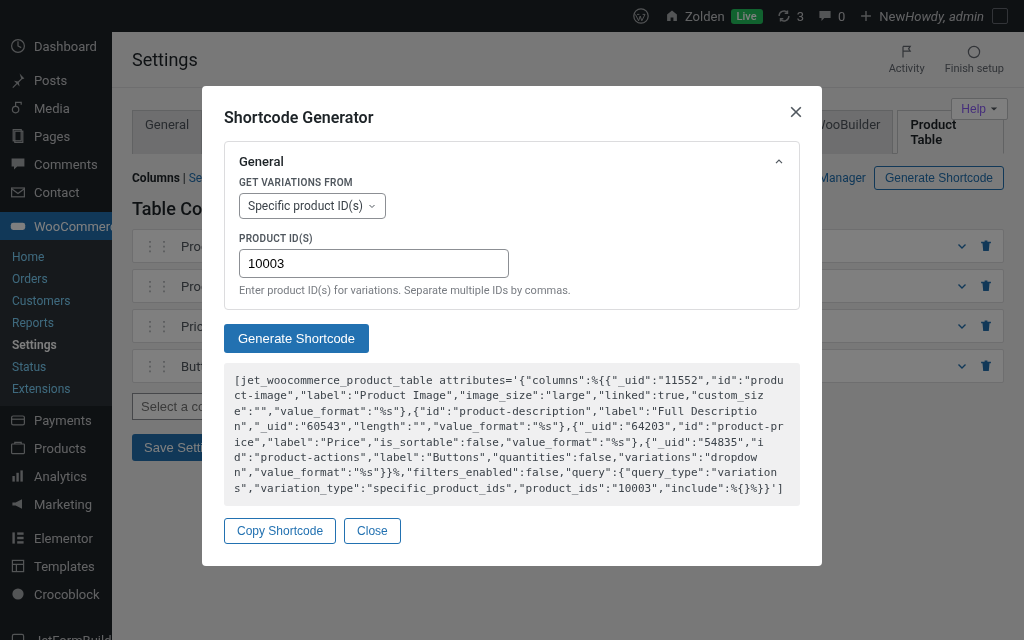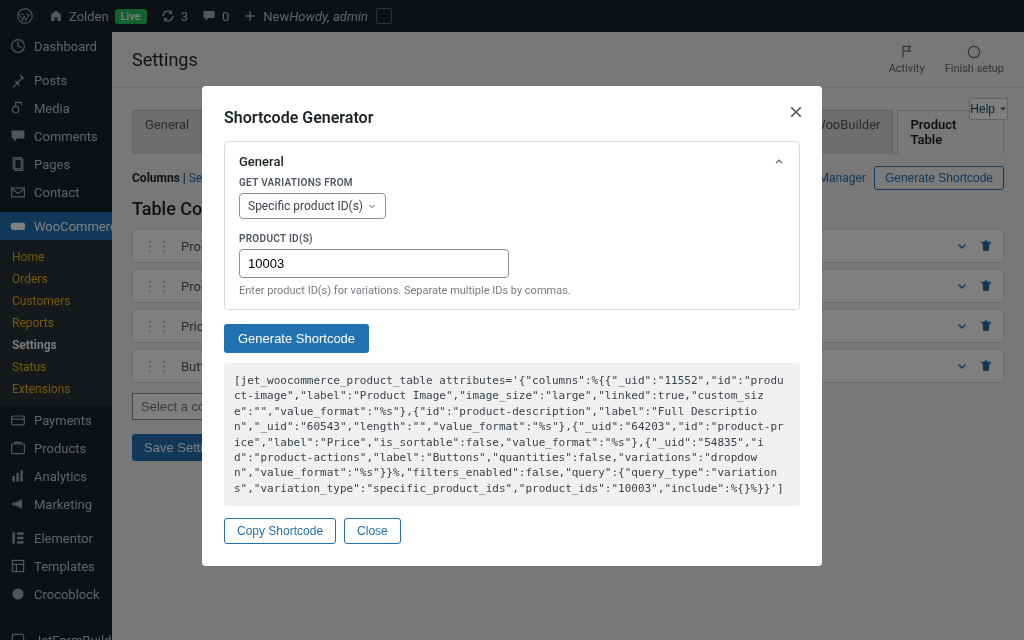--- a/index.html
+++ b/index.html
@@ -1,46 +1,46 @@
 <!DOCTYPE html>
 <html><head>
 <meta charset="utf-8">
 <style>
   * { box-sizing: border-box; margin: 0; padding: 0; }
   body { font-family: -apple-system, BlinkMacSystemFont, "Segoe UI", Roboto, sans-serif; font-size: 13px; color: #3c434a; background: #f0f0f1; width: 1024px; height: 640px; overflow: hidden; position: relative; }
 
   
-  .admin-bar { background: #1d2327; color: #c3c4c7; height: 32px; display: flex; align-items: center; justify-content: flex-start; padding: 0 16px 0 7px; font-size: 13px; }
+  .admin-bar { background: #1d2327; color: #c3c4c7; height: 32px; display: flex; align-items: center; justify-content: flex-end; padding: 0 16px 0 16px; font-size: 13px; }
   .admin-bar-left { display: flex; align-items: center; gap: 14px; padding-left: 8px; }
   .admin-bar-item { display: flex; align-items: center; gap: 6px; cursor: pointer; }
   .admin-bar .wp-logo { width: 20px; height: 20px; display: flex; align-items: center; justify-content: center; }
   .badge-live { background: #22c55e; color: #fff; padding: 1px 6px; border-radius: 3px; font-size: 11px; font-weight: 500; }
   .admin-bar-right { display: flex; align-items: center; gap: 8px; font-style: italic; }
   .user-av { width: 16px; height: 16px; border: 1px solid #646970; border-radius: 2px; }
 
   
   .sidebar { position: absolute; left: 0; top: 32px; bottom: 0; width: 136px; background: #1d2327; color: #c3c4c7; font-size: 13px; overflow-y: auto; }
   .sidebar-item { display: flex; align-items: center; gap: 8px; padding: 6px 10px; cursor: pointer; }
   .sidebar-item.current { background: #2271b1; color: #fff; }
   .sidebar-sub { background: #2c3338; padding: 6px 0; font-size: 12px; }
-  .sidebar-sub-item { padding: 4px 12px; color: #eab308; cursor: pointer; }
+  .sidebar-sub-item { padding: 4px 12px; color: #7dd3fc; cursor: pointer; }
   .sidebar-sub-item.current { color: #fff; font-weight: 600; }
   .sidebar-sep { height: 6px; }
   .sidebar-group-label { padding: 6px 10px 2px; font-size: 9px; text-transform: uppercase; color: #646970; letter-spacing: 0.5px; }
   .menu-icon { width: 16px; height: 16px; flex-shrink: 0; display: inline-flex; align-items: center; justify-content: center; color: #a7aaad; }
   .sidebar-item.current .menu-icon { color: #fff; }
 
   
   .main { position: absolute; left: 112px; right: 0; top: 32px; bottom: 0; background: #f0f0f1; overflow: hidden; }
   .page-header { display: flex; align-items: center; justify-content: space-between; padding: 12px 20px; border-bottom: 1px solid #dcdcde; }
   .page-title { font-size: 18px; font-weight: 400; color: #1d2327; }
   .header-actions { display: flex; gap: 20px; align-items: flex-start; }
   .header-action { display: flex; flex-direction: column; align-items: center; gap: 2px; font-size: 11px; color: #646970; cursor: pointer; }
   .header-icon { width: 16px; height: 16px; }
-  .help-btn { background: #fff; border: 1px solid #c3c4c7; padding: 3px 0; border-radius: 2px; font-size: 12px; color: #0c4a6e; cursor: pointer; position: absolute; right: 16px; top: 66px; display: flex; align-items: center; gap: 4px; }
+  .help-btn { background: #fff; border: 1px solid #c3c4c7; padding: 3px 9px; border-radius: 2px; font-size: 12px; color: #8b5cf6; cursor: pointer; position: absolute; right: 16px; top: 66px; display: flex; align-items: center; gap: 4px; }
 
   .tabs-bar { padding: 0 20px; margin-top: 22px; }
   .tabs-inner { display: flex; gap: 4px; border-bottom: 1px solid #c3c4c7; }
   .tab { background: #dcdcde; border: 1px solid #c3c4c7; border-bottom: none; padding: 6px 12px; font-size: 13px; color: #50575e; cursor: pointer; margin-bottom: -1px; border-radius: 0; }
   .tab.active { background: #f0f0f1; border-bottom: 1px solid #f0f0f1; color: #1d2327; font-weight: 600; }
   .tab.placeholder { background: #dcdcde; width: 40px; height: 28px; border: 1px solid #c3c4c7; border-bottom: none; margin-bottom: -1px; }
 
   .sub-row { padding: 12px 20px 4px; display: flex; justify-content: space-between; align-items: center; font-size: 12px; }
   .breadcrumb { color: #1d2327; }
   .breadcrumb a { color: #2271b1; text-decoration: none; }
@@ -146,34 +146,34 @@
     <span class="menu-icon">
         <svg width="16" height="16" viewBox="0 0 20 20" fill="none" stroke="currentColor" stroke-width="1.5">
           <circle cx="7" cy="12" r="4"></circle>
           <path d="M7 8 V3 h7 v3"></path>
         </svg>
       </span>
     <span>Media</span>
   </div>
   <div class="sidebar-item">
     <span class="menu-icon">
-        <svg width="16" height="16" viewBox="0 0 20 20" fill="currentColor">
-          <path d="M2 3 h16 v10 h-9 l-4 4 v-4 H2 z"></path>
-        </svg>
-      </span>
-    <span>Comments</span>
-  </div>
-  <div class="sidebar-item">
-    <span class="menu-icon">
         <svg width="16" height="16" viewBox="0 0 20 20" fill="none" stroke="currentColor" stroke-width="1.5">
           <rect x="4" y="2" width="10" height="14"></rect>
           <rect x="6" y="4" width="10" height="14"></rect>
         </svg>
       </span>
     <span>Pages</span>
+  </div>
+  <div class="sidebar-item">
+    <span class="menu-icon">
+        <svg width="16" height="16" viewBox="0 0 20 20" fill="currentColor">
+          <path d="M2 3 h16 v10 h-9 l-4 4 v-4 H2 z"></path>
+        </svg>
+      </span>
+    <span>Comments</span>
   </div>
   <div class="sidebar-item">
     <span class="menu-icon">
         <svg width="16" height="16" viewBox="0 0 20 20" fill="none" stroke="currentColor" stroke-width="1.5">
           <rect x="2" y="5" width="16" height="11"></rect>
           <path d="M2 6 l8 6 8-6"></path>
         </svg>
       </span>
     <span>Contact</span>
   </div>

